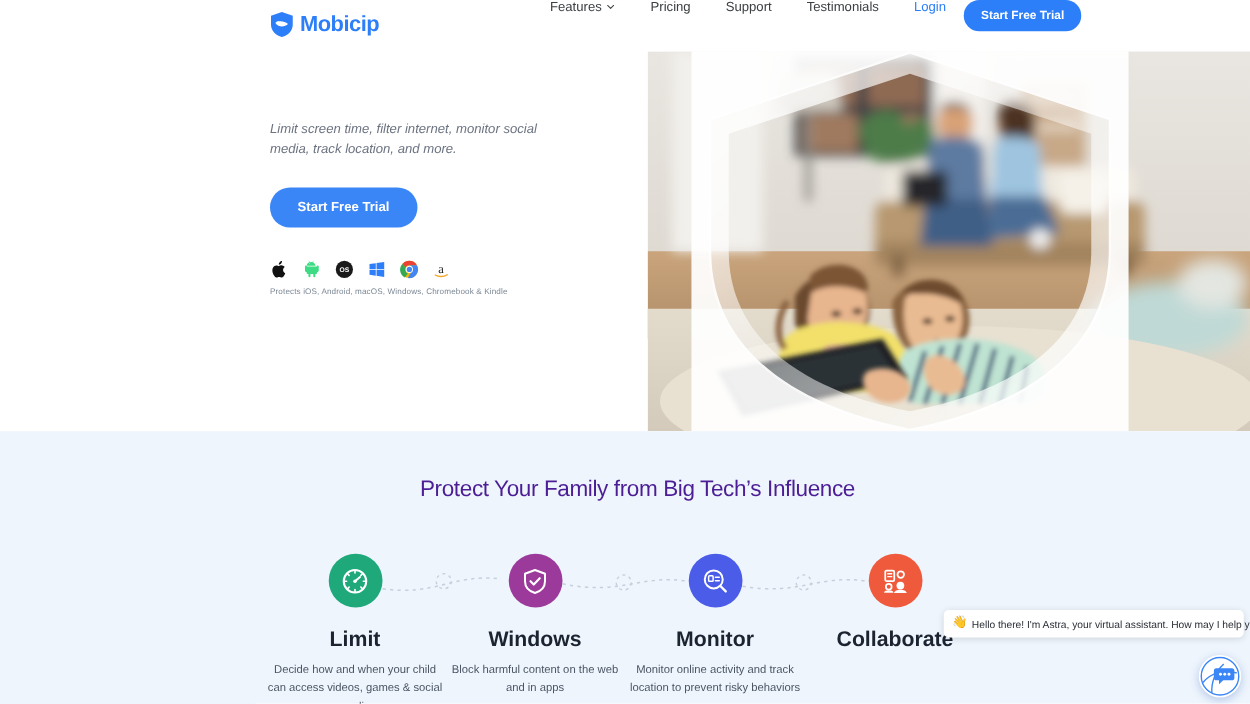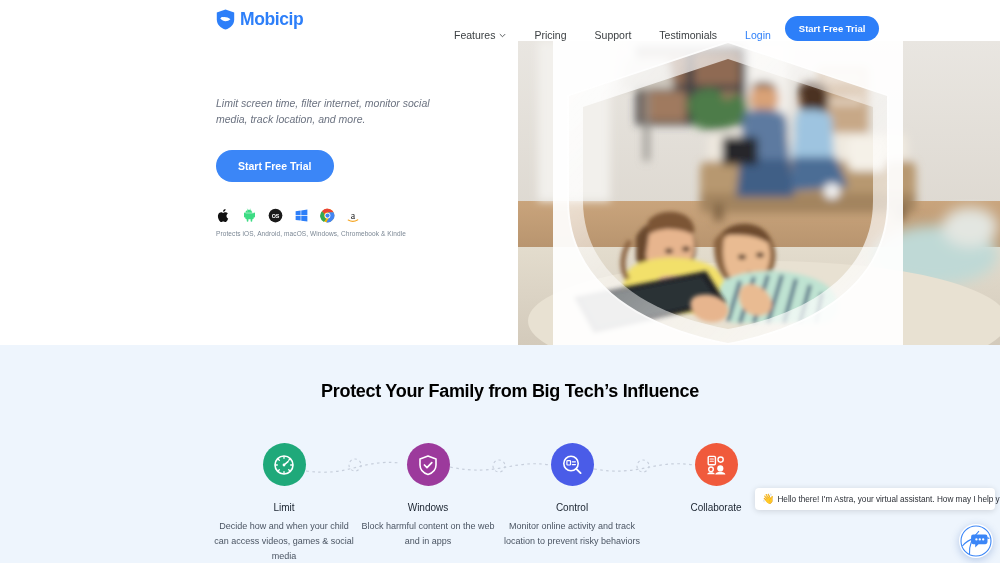--- a/index.html
+++ b/index.html
@@ -24,22 +24,22 @@
     position: absolute; left: 216px; top: 9px;
     display: flex; align-items: center; gap: 5px;
     cursor: pointer;
   }
   .logo-mark { width: 19px; height: 21px; display: block; }
   .logo-text {
     font-size: 17.5px; font-weight: bold; color: #2D7FF9;
     letter-spacing: -0.4px; line-height: 1;
   }
   .nav {
-    position: absolute; left: 440px; top: 0; height: 41px;
-    display: flex; align-items: flex-end; gap: 0;
+    position: absolute; left: 426px; top: 0; height: 41px;
+    display: flex; align-items: flex-start; gap: 0;
   }
   .nav-item {
     font-size: 10.5px; color: #3c4043;
     padding: 0 14px; cursor: pointer; white-space: nowrap;
     display: flex; align-items: center; gap: 4px;
   }
   .nav-item.login { color: #2D7FF9; }
   .caret { display: inline-block; width: 7px; height: 7px; }
   .cta-btn {
     background: #2D7FF9; color: #fff;
@@ -89,40 +89,40 @@
   .platform-note { margin-top: 7px; font-size: 6.5px; color: #7b8794; letter-spacing: 0.1px; }
 
   
   .features {
     position: absolute; top: 345px; left: 0;
     width: 1000px; height: 218px;
     background: #eef5fd;
   }
   .features-title {
     text-align: center; margin-top: 36px;
-    font-size: 18px; font-weight: bold; color: #000000;
+    font-size: 18px; font-weight: normal; color: #4c1d95;
     letter-spacing: -0.3px;
     padding-left: 20px;
   }
   .track {
     position: absolute; top: 98px; left: 0; width: 1000px; height: 46px;
   }
   .dotline { position: absolute; left: 0; top: 0; width: 1000px; height: 46px; }
   .fcols {
     position: absolute; top: 98px; left: 0; width: 1000px;
     display: flex;
   }
   .fcol { width: 144px; display: flex; flex-direction: column; align-items: center; }
   .fcol:nth-child(1) { margin-left: 212px; }
   .fcircle {
     width: 43px; height: 43px; border-radius: 50%;
     display: flex; align-items: center; justify-content: center;
     position: relative; z-index: 3;
   }
-  .ftitle { margin-top: 16px; font-size: 10px; font-weight: normal; color: #1b2430; }
+  .ftitle { margin-top: 16px; font-size: 17px; font-weight: bold; color: #1b2430; }
   .fdesc {
     margin-top: 6px; font-size: 9px; color: #4b5563;
     line-height: 1.65; text-align: center; width: 140px;
   }
 
   
   .chat-bubble {
     position: absolute; left: 755px; top: 488px;
     background: #ffffff; border-radius: 4px;
     box-shadow: 0 1px 6px rgba(0,0,0,0.14);
@@ -438,21 +438,21 @@
       <div class="fcol">
         <div class="fcircle" style="background:#4A5CE8">
           <svg width="24" height="24" viewBox="0 0 24 24">
             <circle cx="11" cy="10.5" r="7.2" fill="none" stroke="#ffffff" stroke-width="1.6"></circle>
             <path d="M16.3 15.8 L20.6 20.1" stroke="#ffffff" stroke-width="1.9" stroke-linecap="round"></path>
             <rect x="6.9" y="7.6" width="3.6" height="4.4" rx="0.7" fill="none" stroke="#ffffff" stroke-width="1.2"></rect>
             <path d="M12.3 8.8 H15.4" stroke="#ffffff" stroke-width="1.2" stroke-linecap="round"></path>
             <path d="M12.3 11.6 H15.4" stroke="#ffffff" stroke-width="1.2" stroke-linecap="round"></path>
           </svg>
         </div>
-        <div class="ftitle">Control</div>
+        <div class="ftitle">Monitor</div>
         <div class="fdesc">Monitor online activity and track location to prevent risky behaviors</div>
       </div>
 
       <div class="fcol">
         <div class="fcircle" style="background:#F05A3C">
           <svg width="24" height="24" viewBox="0 0 24 24">
             <rect x="4.2" y="3.4" width="7.2" height="8.4" rx="1.1" fill="none" stroke="#ffffff" stroke-width="1.4"></rect>
             <path d="M6.2 6 H9.4" stroke="#ffffff" stroke-width="1.1" stroke-linecap="round"></path>
             <path d="M6.2 8.3 H9.4" stroke="#ffffff" stroke-width="1.1" stroke-linecap="round"></path>
             <circle cx="16.6" cy="6.6" r="2.6" fill="none" stroke="#ffffff" stroke-width="1.4"></circle>

